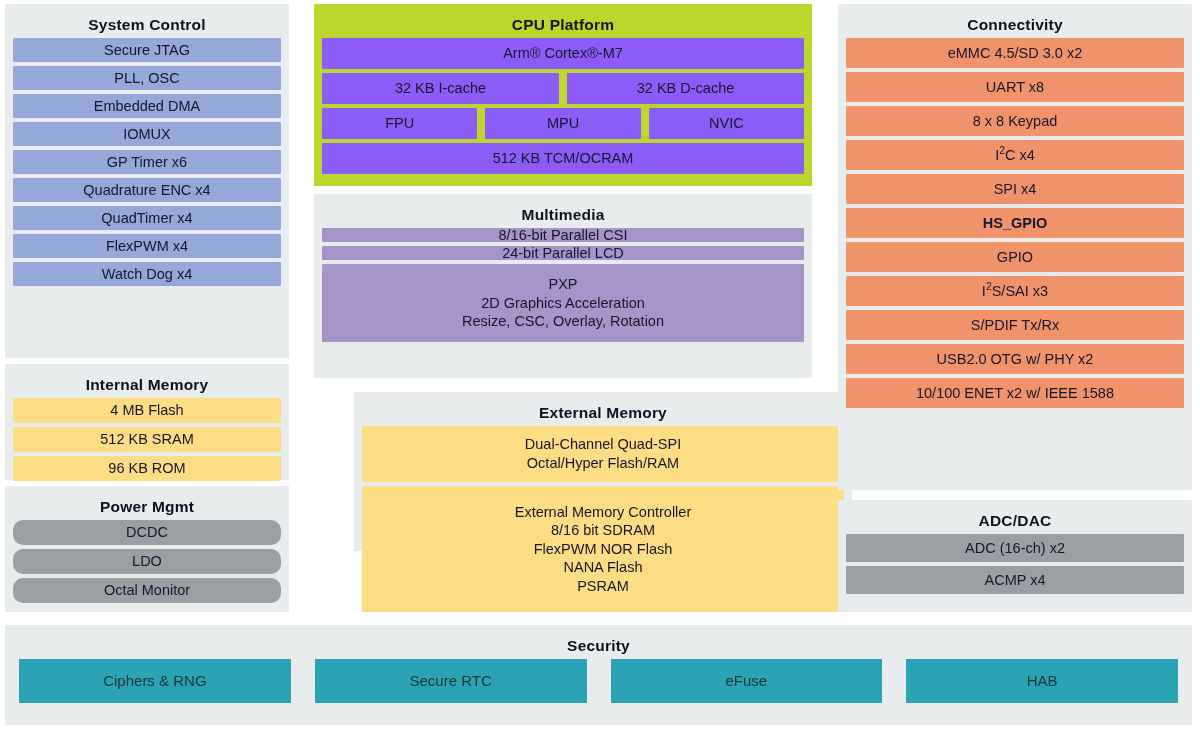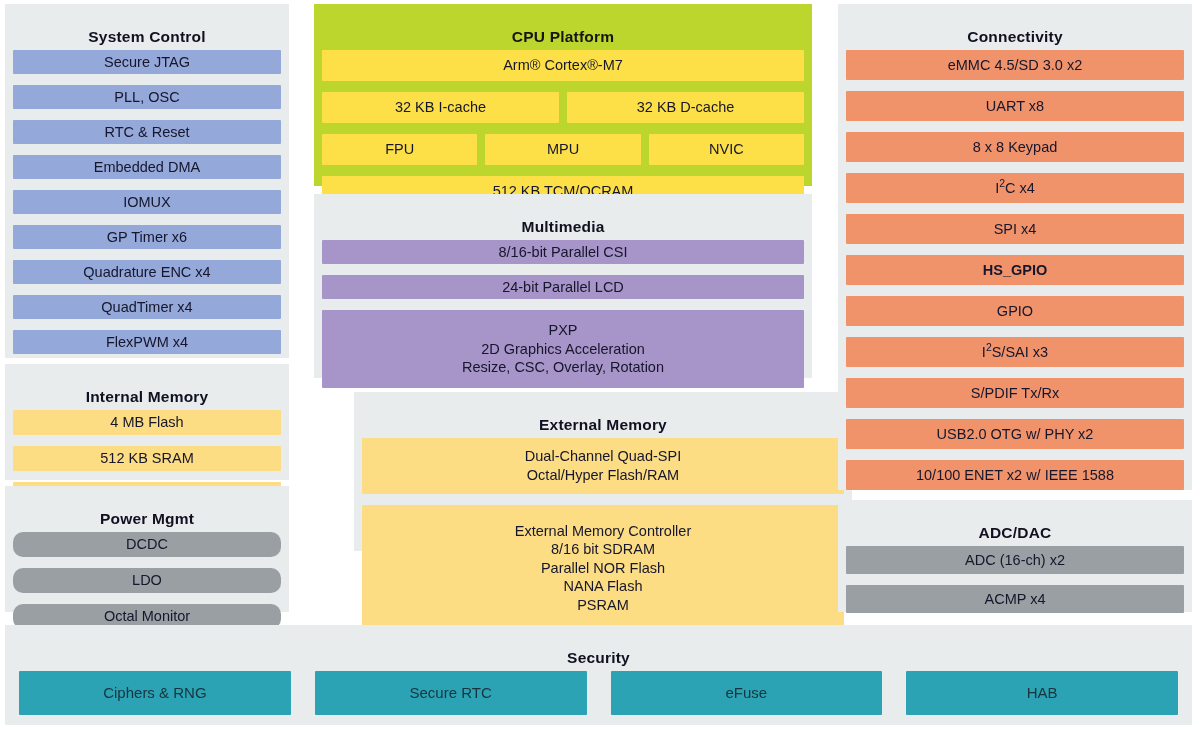--- a/index.html
+++ b/index.html
@@ -15,35 +15,35 @@
   .canvas{
     position:absolute;inset:0;
     width:1200px;height:730px;
   }
 
   
   .panel{
     position:absolute;
     background:#e8ecec;
     box-sizing:border-box;
-    padding:20px 8px 8px 8px;
+    padding:8px 8px 8px 8px;
   }
   .panel-title{
     text-align:center;
     font-weight:bold;
     font-size:15.5px;
     letter-spacing:.2px;
     line-height:26px;
     color:#101020;
     white-space:nowrap;
   }
   .blocks{
     display:flex;
     flex-direction:column;
-    gap:11px;
+    gap:4px;
   }
   .blk{
     box-sizing:border-box;
     text-align:center;
     font-size:14.5px;
     line-height:1.28;
     color:#16162c;
     display:flex;
     align-items:center;
     justify-content:center;
@@ -53,21 +53,21 @@
     white-space:nowrap;
   }
   .blk.multi{white-space:normal;}
   .blk b{font-weight:bold;}
   .blk .ln{display:block;}
 
   
   .c-blue  {background:#94a8da;}
   .c-yellow{background:#fcdd83;}
   .c-gray  {background:#9a9fa3;}
-  .c-green-lite{background:#fde047;}
+  .c-green-lite{background:#8b5cf6;}
   .c-purple{background:#a794c8;}
   .c-orange{background:#f0936b;}
   .c-teal  {background:#2ba3b5;}
 
   
   .p-green{background:#bcd62e;}
 
   
   #sysctl{left:5px;  top:4px;   width:284px; height:354px;}
   #sysctl .blk{height:24px;}
@@ -79,21 +79,21 @@
   #pwr .blk{height:25px;border-radius:10px;}
 
   
   #cpu{left:314px; top:4px; width:498px; height:182px;}
   #cpu .panel-title{color:#151515;}
   .cpu-row{display:flex;gap:8px;}
   .cpu-row .blk{flex:1;}
   #cpu .blk{height:31px;}
 
   #mm {left:314px; top:194px; width:498px; height:184px;}
-  #mm .blk.one{height:24px;}
+  #mm .blk.one{height:14px;}
   #mm .blk.pxp{height:78px;}
 
   #xmem{left:314px; top:392px; width:498px; height:159px;margin-left:40px;}
   #xmem .blk.qspi{height:56px;}
   #xmem .blk.emc {height:126px;}
 
   
   #conn{left:838px; top:4px; width:354px; height:486px;}
   #conn .blk{height:30px;}
 
@@ -110,21 +110,20 @@
 </head>
 <body>
 
 <div class="canvas">
 
   <div class="panel" id="sysctl">
     <div class="panel-title">System Control</div>
     <div class="blocks">
       <div class="blk c-blue">Secure JTAG</div>
       <div class="blk c-blue">PLL, OSC</div>
-      <div class="blk c-blue">RTC &amp; Reset</div>
       <div class="blk c-blue">Embedded DMA</div>
       <div class="blk c-blue">IOMUX</div>
       <div class="blk c-blue">GP Timer x6</div>
       <div class="blk c-blue">Quadrature ENC x4</div>
       <div class="blk c-blue">QuadTimer x4</div>
       <div class="blk c-blue">FlexPWM x4</div>
       <div class="blk c-blue">Watch Dog x4</div>
     </div>
   </div>
 
@@ -179,21 +178,21 @@
   <div class="panel" id="xmem">
     <div class="panel-title">External Memory</div>
     <div class="blocks">
       <div class="blk c-yellow qspi multi">
         <span class="ln">Dual-Channel Quad-SPI</span>
         <span class="ln">Octal/Hyper Flash/RAM</span>
       </div>
       <div class="blk c-yellow emc multi">
         <span class="ln">External Memory Controller</span>
         <span class="ln">8/16 bit SDRAM</span>
-        <span class="ln">Parallel NOR Flash</span>
+        <span class="ln">FlexPWM NOR Flash</span>
         <span class="ln">NANA Flash</span>
         <span class="ln">PSRAM</span>
       </div>
     </div>
   </div>
 
   <div class="panel" id="conn">
     <div class="panel-title">Connectivity</div>
     <div class="blocks">
       <div class="blk c-orange">eMMC 4.5/SD 3.0 x2</div>

